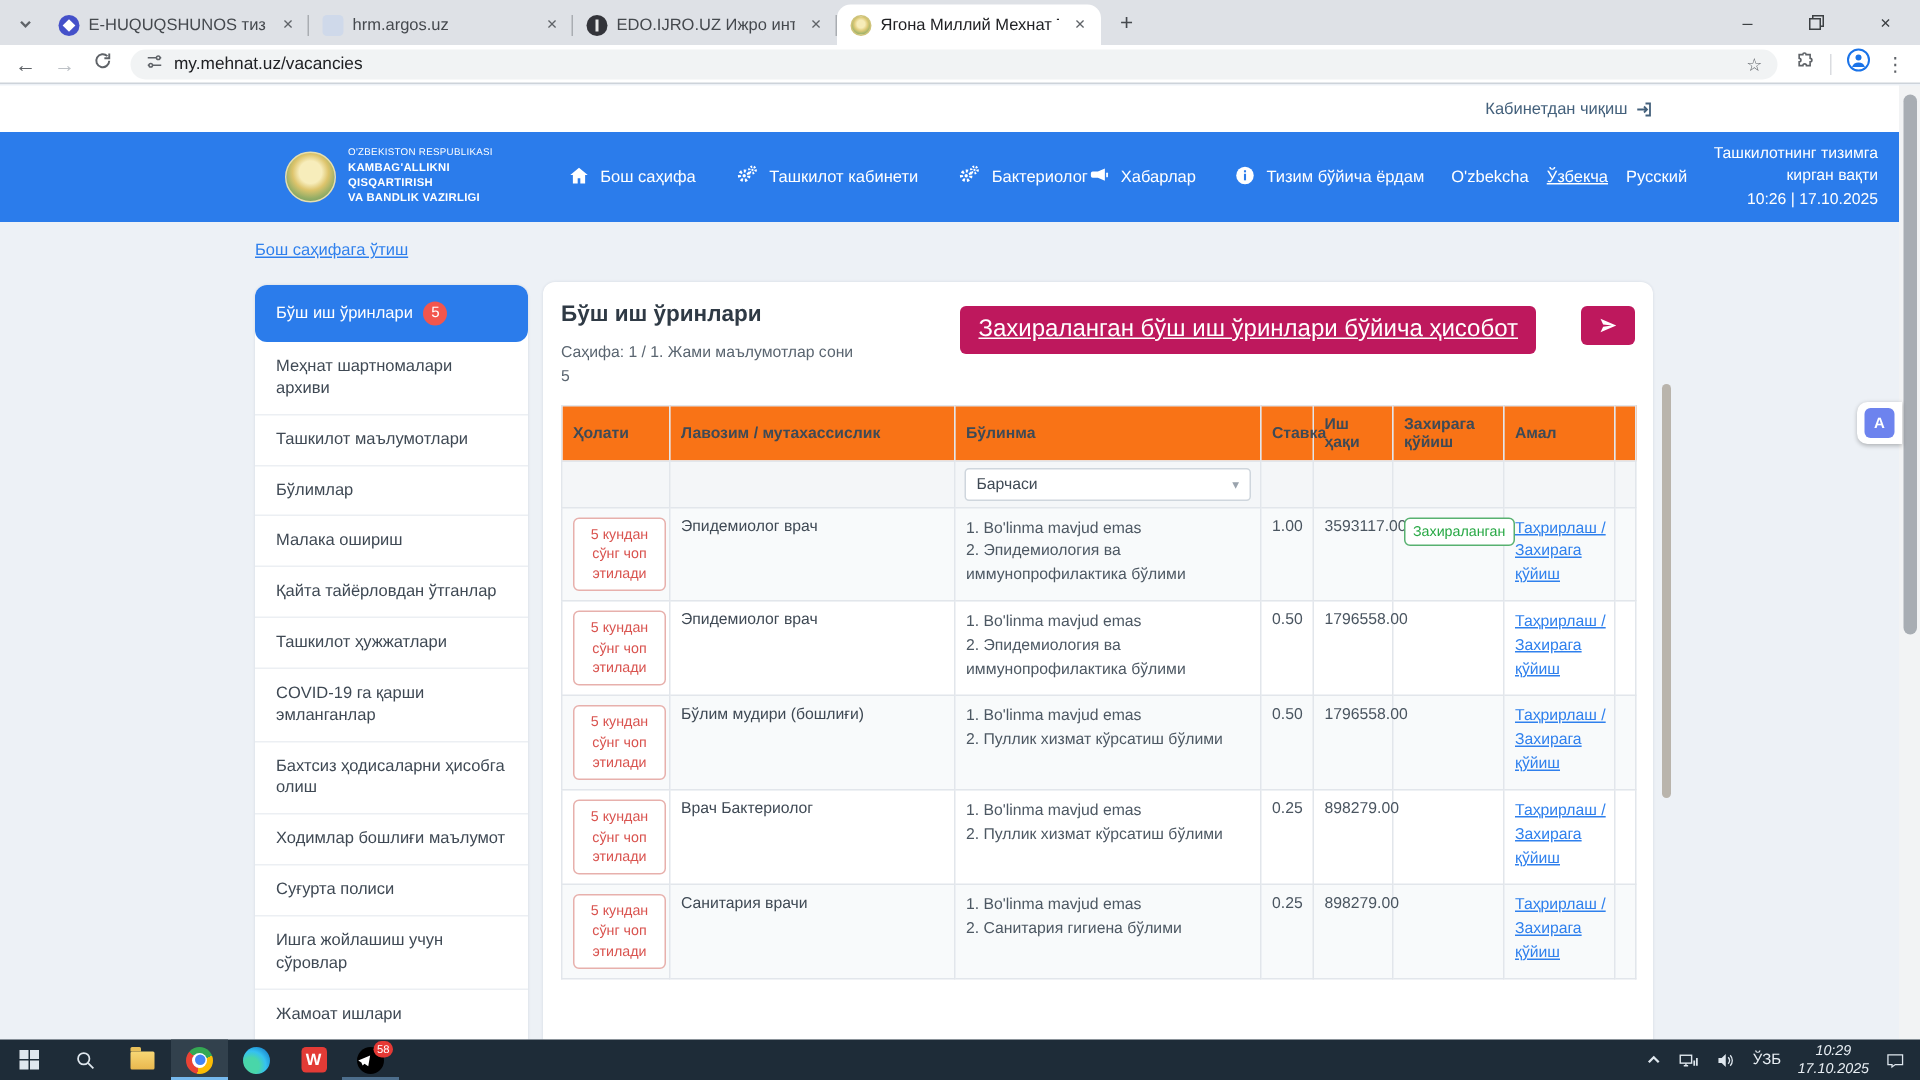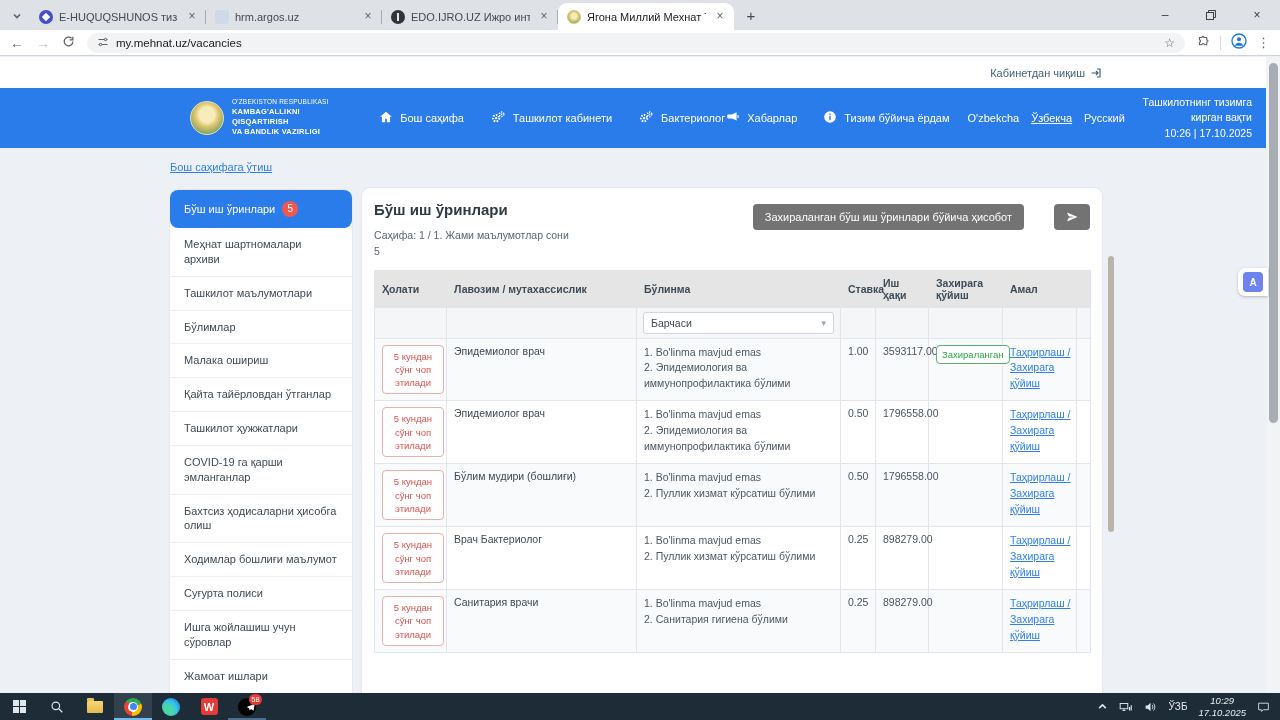--- a/index.html
+++ b/index.html
@@ -59,27 +59,27 @@
   .side-item { padding:9px 14px; font-size:11px; line-height:1.35; color:#3f4954; border-bottom:1px solid #eceff3; display:flex; align-items:center; gap:7px; }
   .side-item.active { background:#2b7ceb; color:#fff; border-radius:8px; border-bottom:none; padding-top:11px; padding-bottom:11px; }
   .side-badge { min-width:16px; height:16px; border-radius:50%; background:#f2564d; color:#fff; font-size:10px; display:flex; align-items:center; justify-content:center; padding:0 3px; }
 
   .main-card { position:absolute; left:362px; top:40px; width:740px; height:520px; background:#fff; border-radius:8px; box-shadow:0 0 2px rgba(40,60,90,.12); padding:13px 12px; }
   .main-head { display:flex; }
   .head-left { display:flex; flex-direction:column; }
   .page-title { font-size:15px; font-weight:bold; color:#2f3a45; }
   .page-subtitle { margin-top:9px; font-size:10.5px; color:#5a6570; line-height:1.55; max-width:200px; }
   .head-buttons { margin-left:auto; display:flex; gap:30px; align-items:flex-start; padding-top:3px; }
-  .btn-blue { background:#737373; color:#fff; border:none; border-radius:4px; font-size:11px; padding:7px 12px; display:flex; align-items:center; gap:7px; font-family:inherit; }
+  .btn-blue { background:#be185d; color:#fff; border:none; border-radius:4px; font-size:16px; padding:7px 12px; display:flex; align-items:center; gap:7px; font-family:inherit;text-decoration:underline; }
 
   table.vtable { width:716px; border-collapse:collapse; table-layout:fixed; margin-top:10px; }
   .vtable col.c1{width:72px} .vtable col.c2{width:190px} .vtable col.c3{width:204px} .vtable col.c4{width:35px}
   .vtable col.c5{width:53px} .vtable col.c6{width:74px} .vtable col.c7{width:74px} .vtable col.c8{width:14px}
   .vtable th, .vtable td { border:1px solid #e2e6eb; font-size:10.5px; text-align:left; vertical-align:top; padding:6px 7px; }
-  .vtable thead th { background:#e5e5e5; color:#3e4a56; font-weight:bold; font-size:10.5px; padding:6px 7px; vertical-align:middle; }
+  .vtable thead th { background:#f97316; color:#3e4a56; font-weight:bold; font-size:10.5px; padding:6px 7px; vertical-align:middle; }
   .filter-row td { background:#f4f6f8; padding:4px 6px; }
   .dept-select { background:#fff; border:1px solid #cfd6dd; border-radius:3px; height:22px; display:flex; align-items:center; padding:0 7px; font-size:10.5px; color:#3f4954; }
   .dept-select .sel-arrow { margin-left:auto; color:#9aa3ad; font-size:9px; }
   tbody tr:nth-child(odd) td { background:#f8fafb; }
   .status-badge { display:inline-block; border:1px solid #e7b0ac; color:#d9534f; border-radius:4px; font-size:9.5px; line-height:1.4; padding:4px 2px; text-align:center; width:62px; background:#fff; }
   .dept-line { line-height:1.5; color:#4d5863; }
   .num-cell { color:#4a5560; }
   .reserve-badge { display:inline-block; border:1px solid #58b170; color:#27a844; border-radius:4px; font-size:9.5px; padding:3px 5px; background:#fff; white-space:nowrap; }
   .act-link { display:block; width:62px; color:#2f80ed; text-decoration:underline; font-size:10.5px; line-height:1.5; }
   .table-scrollbar { position:absolute; left:1108px; top:108px; width:6px; height:276px; background:#b9b4ac; border-radius:3px; }
@@ -98,21 +98,21 @@
   .tb-btn.app-open { box-shadow:inset 0 -2px 0 #4d6e8c; }
   .win-logo { width:13px; height:13px; display:grid; grid-template-columns:6px 6px; grid-template-rows:6px 6px; gap:1px; }
   .win-logo span { background:#dfe7ee; }
   .folder-ico { width:16px; height:12px; background:linear-gradient(#f7d775,#e9b84e); border-radius:1px; position:relative; }
   .folder-ico:before { content:""; position:absolute; top:-3px; left:0; width:7px; height:3px; background:#e9c05a; border-radius:1px 1px 0 0; }
   .chrome-ico { width:18px; height:18px; border-radius:50%; background:conic-gradient(from -50deg, #34a853 0 120deg, #fbbc05 120deg 240deg, #ea4335 240deg 360deg); position:relative; }
   .chrome-ico:before { content:""; position:absolute; left:4px; top:4px; width:10px; height:10px; border-radius:50%; background:#fff; }
   .chrome-ico:after { content:""; position:absolute; left:5.5px; top:5.5px; width:7px; height:7px; border-radius:50%; background:#4285f4; }
   .edge-ico { width:18px; height:18px; border-radius:50%; background:radial-gradient(circle at 30% 70%, #49d6a9 0 30%, #35c1f1 55%, #0b63b8 100%); }
   .wps-ico { width:17px; height:17px; border-radius:3px; background:#e33b36; color:#fff; font-size:11px; font-weight:bold; display:flex; align-items:center; justify-content:center; }
-  .tg-ico { width:18px; height:18px; border-radius:50%; background:#000000; position:relative; display:flex; align-items:center; justify-content:flex-end; }
+  .tg-ico { width:18px; height:18px; border-radius:50%; background:#000000; position:relative; display:flex; align-items:center; justify-content:flex-start; }
   .tg-badge { position:absolute; top:-4px; right:-6px; min-width:13px; height:11px; background:#e53935; border-radius:6px; color:#fff; font-size:7.5px; display:flex; align-items:center; justify-content:center; padding:0 2px; }
   .tray { margin-left:auto; display:flex; align-items:center; gap:11px; padding-right:10px; }
   .tray-txt { font-size:10px; color:#e8eef3; }
   .tray-clock { font-size:9.5px; line-height:1.25; text-align:center;font-style:italic; }
 </style>
 </head>
 <body>
 
 <div class="tabstrip">
   <div class="tab-search">

